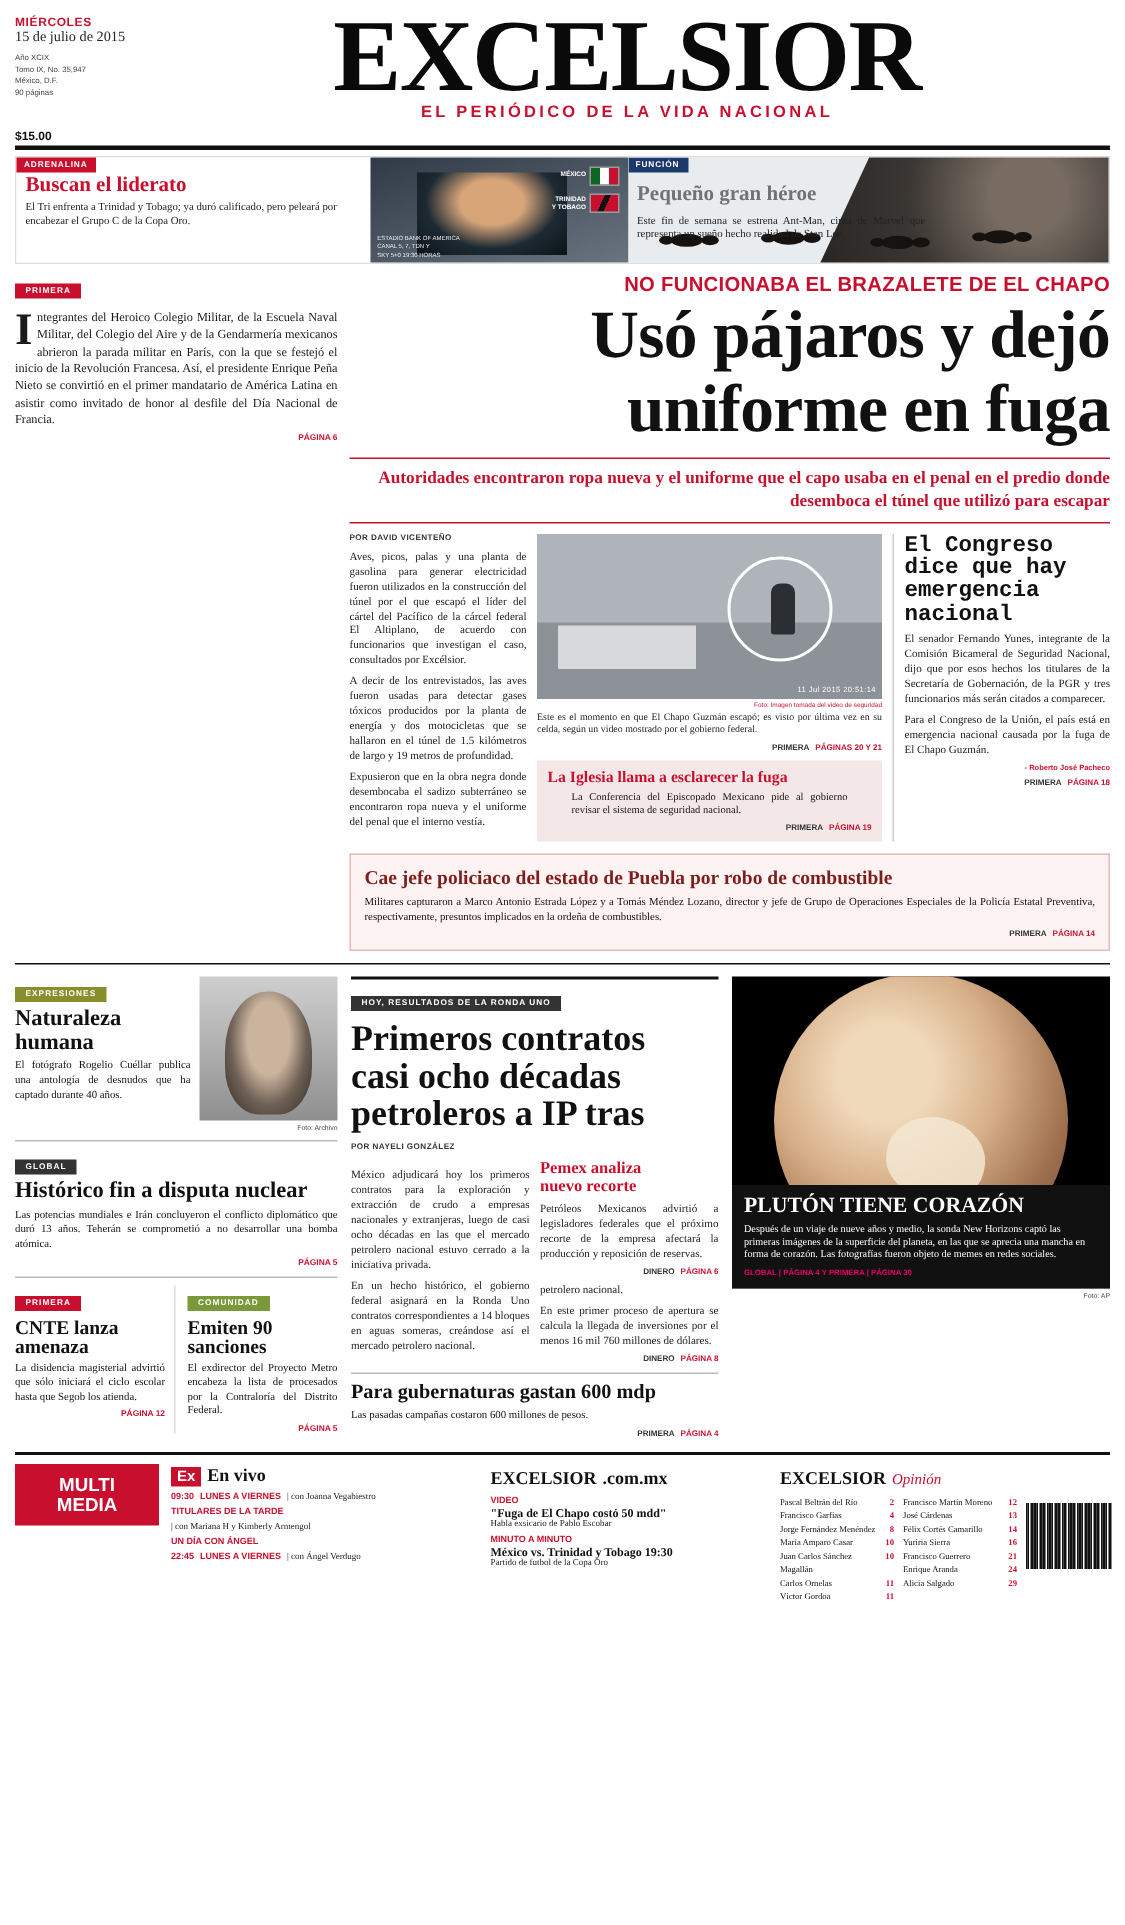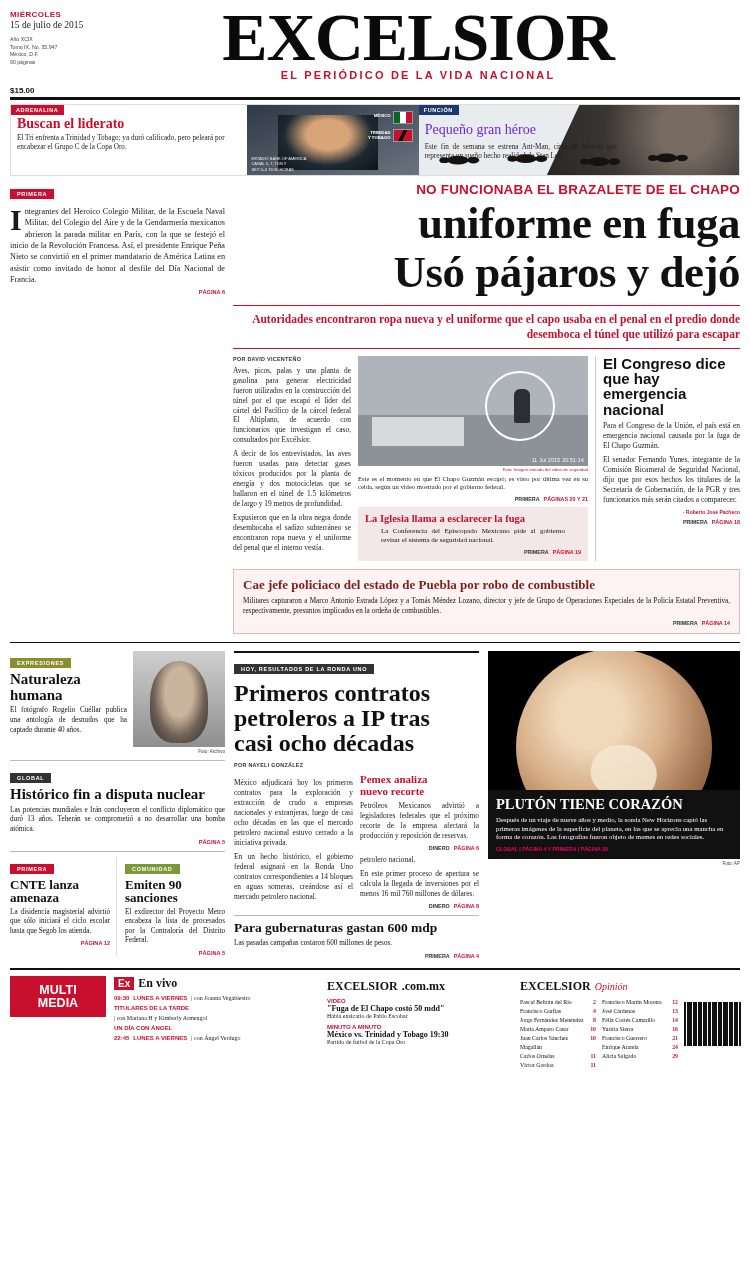--- a/index.html
+++ b/index.html
@@ -41,21 +41,21 @@
   .promo-img { width:42%; position:relative; background:linear-gradient(160deg,#2f3a46,#6a7480); overflow:hidden; }
   .pl-head { position:absolute; left:18%; top:14%; width:58%; height:78%;
              background:radial-gradient(ellipse at 50% 36%, #d8a579 0 30%, #1d2a33 62%, #0d1318 100%); }
   .flag-mx { position:absolute; right:6px; top:6px; width:20px; height:13px;
              background:linear-gradient(90deg,#0b6623 0 33%, #fff 33% 66%, #c8102e 66%); border:.5px solid #999; }
   .flag-tt { position:absolute; right:6px; top:24px; width:20px; height:13px;
              background:linear-gradient(115deg,#c8102e 0 40%, #111 40% 58%, #c8102e 58%); border:.5px solid #999; }
   .mini-lbl { position:absolute; right:28px; font-family:"Liberation Sans", sans-serif; font-size:4.3px; font-weight:bold; color:#fff; }
   .stadium { position:absolute; left:4px; bottom:3px; font-family:"Liberation Sans", sans-serif;
              font-size:4px; line-height:1.35; color:#eee; }
-  .ant-h { font-family:"Liberation Serif", serif; font-weight:normal; font-size:14px; color:#6d28d9; }
+  .ant-h { font-family:"Liberation Serif", serif; font-weight:bold; font-size:14px; color:#737373; }
   .ant-p { font-family:"Liberation Serif", serif; font-size:7.2px; line-height:1.3; color:#222; margin-top:3px; }
   .promo-right .txt { position:absolute; left:6px; top:12px; width:60%; z-index:3; }
   .ant-body { position:absolute; right:-6px; top:-6px; width:62%; height:110%;
               background:radial-gradient(circle at 70% 40%, #6d6056 0 18%, #2b2622 55%, #171412 100%);
               clip-path:polygon(18% 0,100% 0,100% 100%,0 100%); opacity:.92; }
   .ant-silhouette { position:absolute; bottom:2px; left:0; width:100%; height:42%; }
 
   
   .main { display:flex; gap:8px; margin-top:6px; }
   .col-left { width:215px; }
@@ -116,21 +116,21 @@
   .vid .person { position:absolute; left:68%; top:30%; width:16px; height:34px; background:#2b2f33; border-radius:6px 6px 2px 2px; }
   .vid .stamp { position:absolute; right:4px; bottom:3px; color:#fff; font-family:"Liberation Sans", sans-serif; font-size:5px; letter-spacing:.3px; }
   .vid-credit { font-family:"Liberation Sans", sans-serif; font-size:4.3px; color:#c8102e; text-align:right; margin-top:1px; }
   .cap { font-family:"Liberation Serif", serif; font-size:6.6px; line-height:1.3; margin-top:3px; color:#222; text-align:justify; }
 
   .boxred { background:#f4e7e7; padding:6px 7px; margin-top:5px; }
   .boxred h4 { margin:0; font-family:"Liberation Serif", serif; font-weight:bold; font-size:10.5px; color:#c8102e; line-height:1.08; }
   .boxred p { margin:3px 16px 0; font-family:"Liberation Serif", serif; font-size:7px; line-height:1.3; text-align:justify; }
 
   .sidebox { border-left:1px solid #ccc; padding-left:7px; }
-  .sidebox h3 { margin:0; font-family:Liberation Sans, sans-serif; font-weight:bold; font-size:15px; line-height:1.03; }
+  .sidebox h3 { margin:0; font-family:Liberation Mono, monospace; font-weight:bold; font-size:15px; line-height:1.03; }
   .credit-name { font-family:"Liberation Sans", sans-serif; font-size:5px; font-weight:bold; color:#c8102e; text-align:right; margin-top:4px; }
 
   .refline { display:flex; justify-content:flex-end; gap:4px; font-family:"Liberation Sans", sans-serif;
              font-size:5.4px; font-weight:bold; color:#c8102e; margin-top:4px; }
   .refline .sec { color:#333; }
 
   .wide-red { border:1px solid #e3b9b9; background:#fdf3f3; padding:7px 9px; margin-top:8px; }
   .wide-red h3 { margin:0; font-family:"Liberation Serif", serif; font-weight:bold; font-size:13px; color:#7f1d1d; }
   .wide-red p { margin:4px 0 0; font-family:"Liberation Serif", serif; font-size:7.2px; line-height:1.32; text-align:justify; }
 
@@ -250,22 +250,22 @@
   <div class="main">
 
     <div class="col-left">
       <div class="kicker">PRIMERA</div>
       <div class="dropcap-p">Integrantes del Heroico Colegio Militar, de la Escuela Naval Militar, del Colegio del Aire y de la Gendarmería mexicanos abrieron la parada militar en París, con la que se festejó el inicio de la Revolución Francesa. Así, el presidente Enrique Peña Nieto se convirtió en el primer mandatario de América Latina en asistir como invitado de honor al desfile del Día Nacional de Francia.</div>
       <div class="pagina">PÁGINA 6</div>
     </div>
 
     <div class="col-right">
       <div class="lead-kicker">NO FUNCIONABA EL BRAZALETE DE EL CHAPO</div>
+      <div class="lead-title">Usó pájaros y dejó</div>
       <div class="lead-title">uniforme en fuga</div>
-      <div class="lead-title">Usó pájaros y dejó</div>
       <div class="lead-deck">Autoridades encontraron ropa nueva y el uniforme que el capo usaba en el penal en el predio donde desemboca el túnel que utilizó para escapar</div>
 
       <div class="body-grid">
         <div class="bg-col1">
           <div class="byline">POR DAVID VICENTEÑO</div>
           <div class="txt">Aves, picos, palas y una planta de gasolina para generar electricidad fueron utilizados en la construcción del túnel por el que escapó el líder del cártel del Pacífico de la cárcel federal El Altiplano, de acuerdo con funcionarios que investigan el caso, consultados por Excélsior.</div>
           <div class="txt">A decir de los entrevistados, las aves fueron usadas para detectar gases tóxicos producidos por la planta de energía y dos motocicletas que se hallaron en el túnel de 1.5 kilómetros de largo y 19 metros de profundidad.</div>
           <div class="txt">Expusieron que en la obra negra donde desembocaba el sadizo subterráneo se encontraron ropa nueva y el uniforme del penal que el interno vestía.</div>
         </div>
 
@@ -289,22 +289,22 @@
             <p>La Conferencia del Episcopado Mexicano pide al gobierno revisar el sistema de seguridad nacional.</p>
             <div class="refline">
               <span class="sec">PRIMERA</span>
               <span>PÁGINA 19</span>
             </div>
           </div>
         </div>
 
         <div class="bg-col3 sidebox">
           <h3>El Congreso dice que hay emergencia nacional</h3>
+          <div class="txt">El senador Fernando Yunes, integrante de la Comisión Bicameral de Seguridad Nacional, dijo que por esos hechos los titulares de la Secretaría de Gobernación, de la PGR y tres funcionarios más serán citados a comparecer.</div>
           <div class="txt">Para el Congreso de la Unión, el país está en emergencia nacional causada por la fuga de El Chapo Guzmán.</div>
-          <div class="txt">El senador Fernando Yunes, integrante de la Comisión Bicameral de Seguridad Nacional, dijo que por esos hechos los titulares de la Secretaría de Gobernación, de la PGR y tres funcionarios más serán citados a comparecer.</div>
           <div class="credit-name">- Roberto José Pacheco</div>
           <div class="refline">
             <span class="sec">PRIMERA</span>
             <span>PÁGINA 18</span>
           </div>
         </div>
       </div>
 
       <div class="wide-red">
         <h3>Cae jefe policiaco del estado de Puebla por robo de combustible</h3>
@@ -362,22 +362,22 @@
           <div class="pagina">PÁGINA 5</div>
         </div>
       </div>
     </div>
 
     <div class="low-2">
       <div style="border-top:2px solid #111; padding-top:4px;">
         <div class="kicker dark">HOY, RESULTADOS DE LA RONDA UNO</div>
       </div>
       <div class="petro-h">Primeros contratos</div>
+      <div class="petro-h" style="margin-top:0">casi ocho décadas</div>
       <div class="petro-h" style="margin-top:0">petroleros a IP tras</div>
-      <div class="petro-h" style="margin-top:0">casi ocho décadas</div>
       <div class="byline" style="margin-top:7px">POR NAYELI GONZÁLEZ</div>
       <div class="two-col">
         <div style="flex:1;">
           <div class="txt">México adjudicará hoy los primeros contratos para la exploración y extracción de crudo a empresas nacionales y extranjeras, luego de casi ocho décadas en las que el mercado petrolero nacional estuvo cerrado a la iniciativa privada.</div>
           <div class="txt">En un hecho histórico, el gobierno federal asignará en la Ronda Uno contratos correspondientes a 14 bloques en aguas someras, creándose así el mercado petrolero nacional.</div>
         </div>
         <div style="flex:1;">
           <div style="font-family:'Liberation Serif',serif;font-weight:bold;font-size:11px;color:#c8102e;line-height:1.05">Pemex analiza</div>
           <div style="font-family:'Liberation Serif',serif;font-weight:bold;font-size:11px;color:#c8102e;line-height:1.05">nuevo recorte</div>
           <div class="txt">Petróleos Mexicanos advirtió a legisladores federales que el próximo recorte de la empresa afectará la producción y reposición de reservas.</div>

